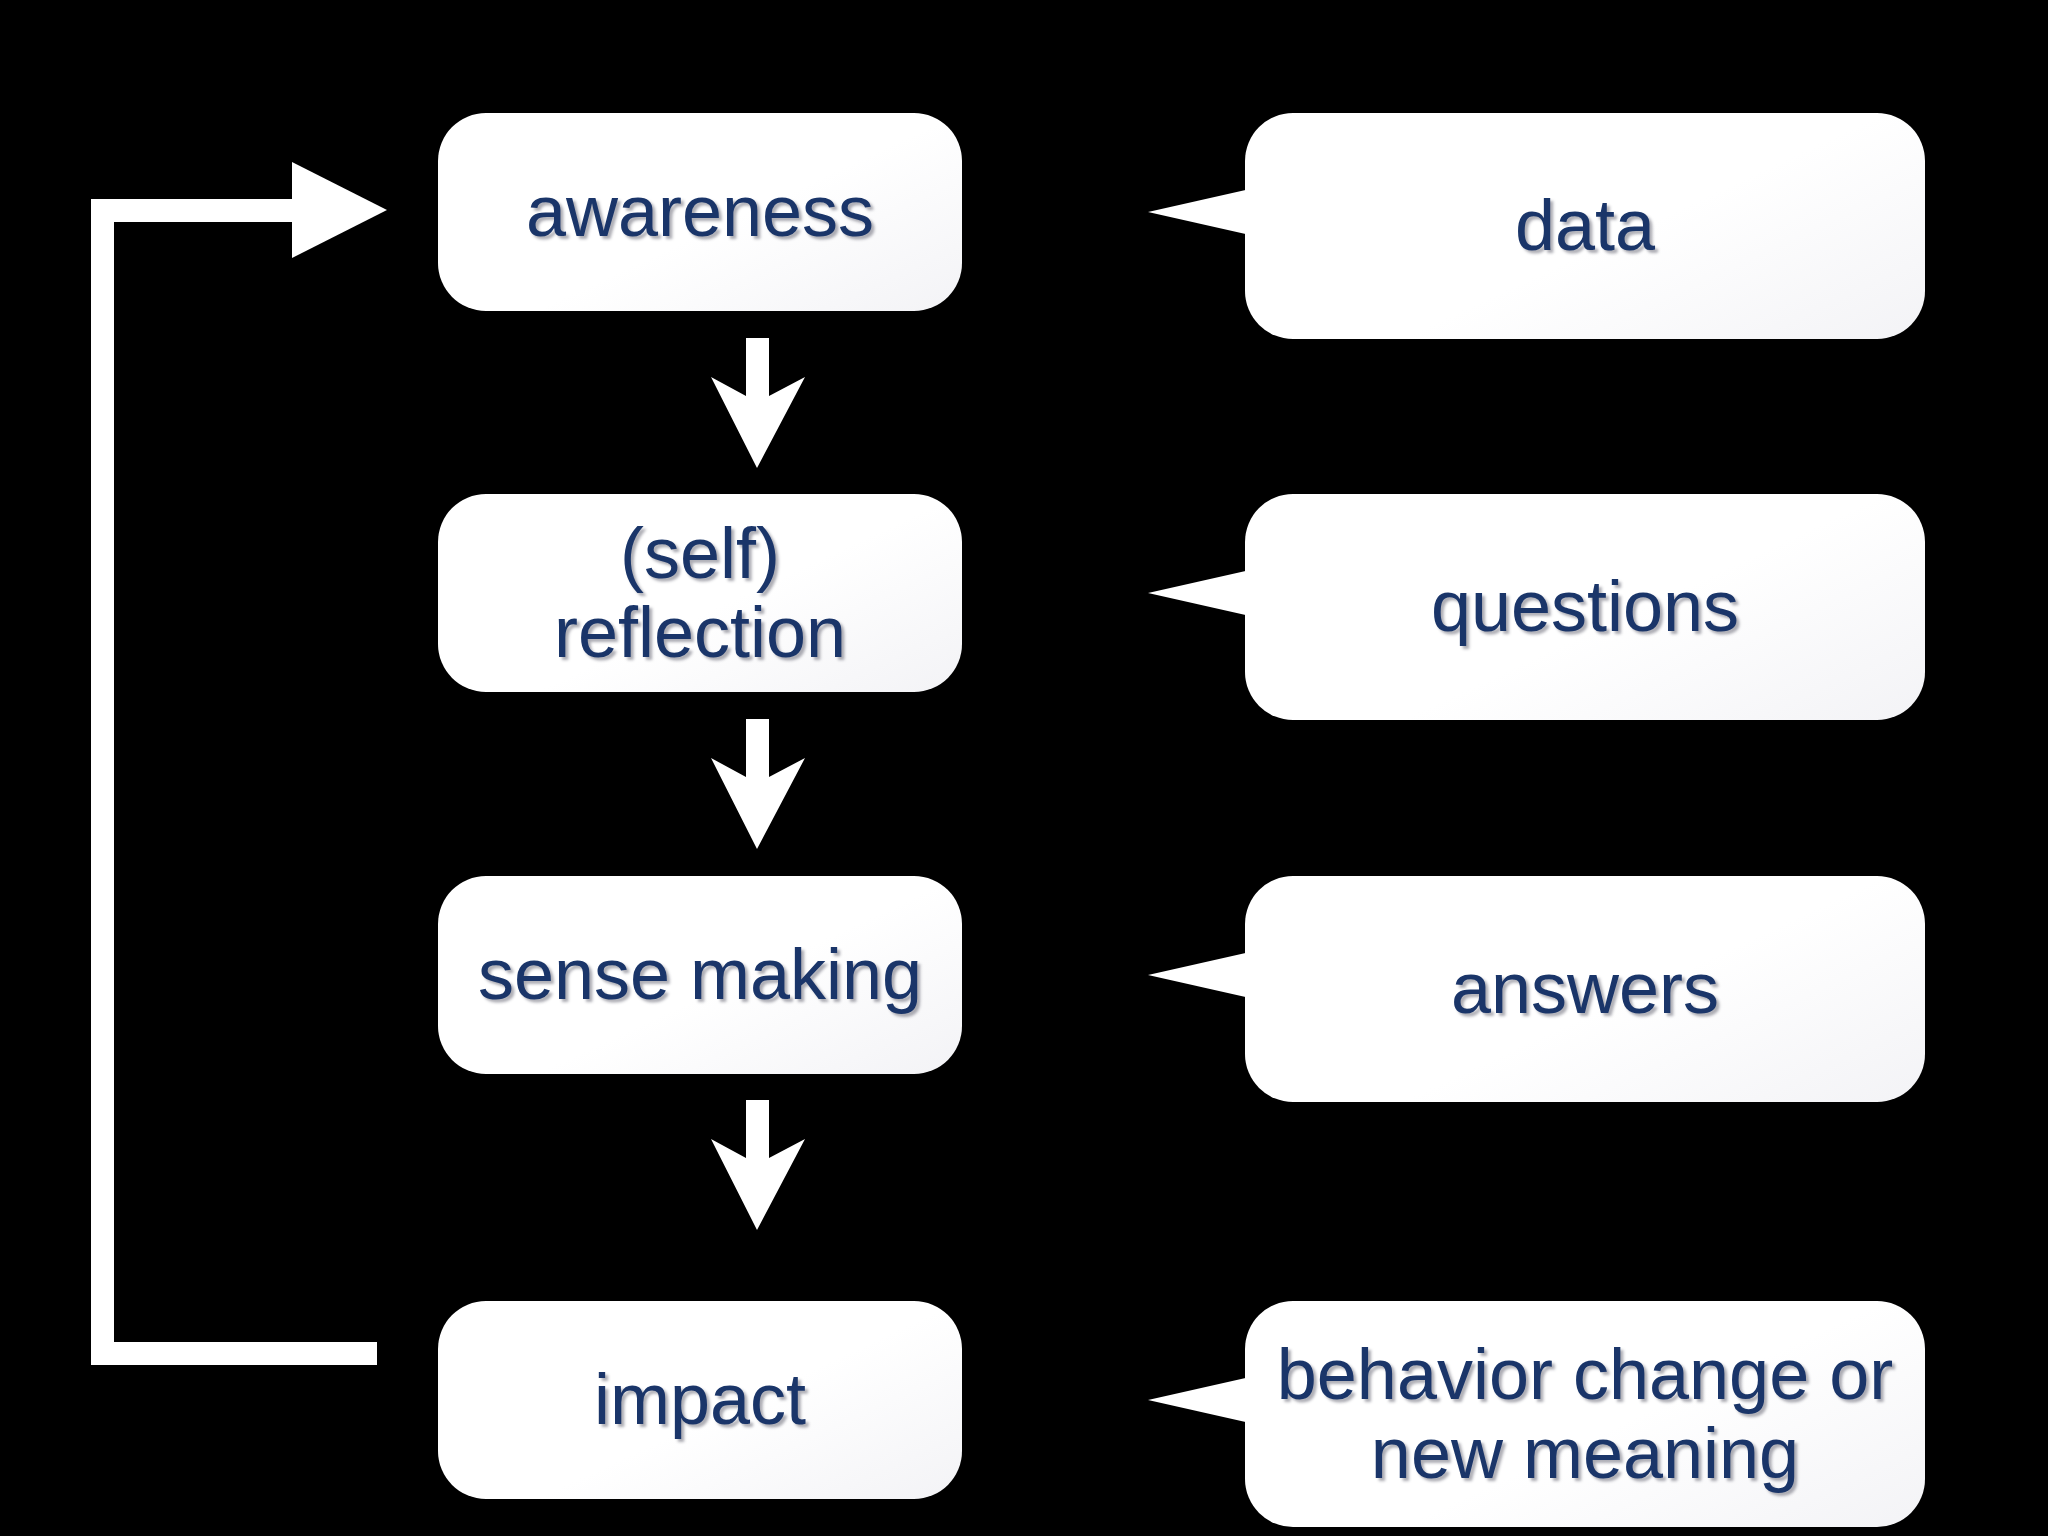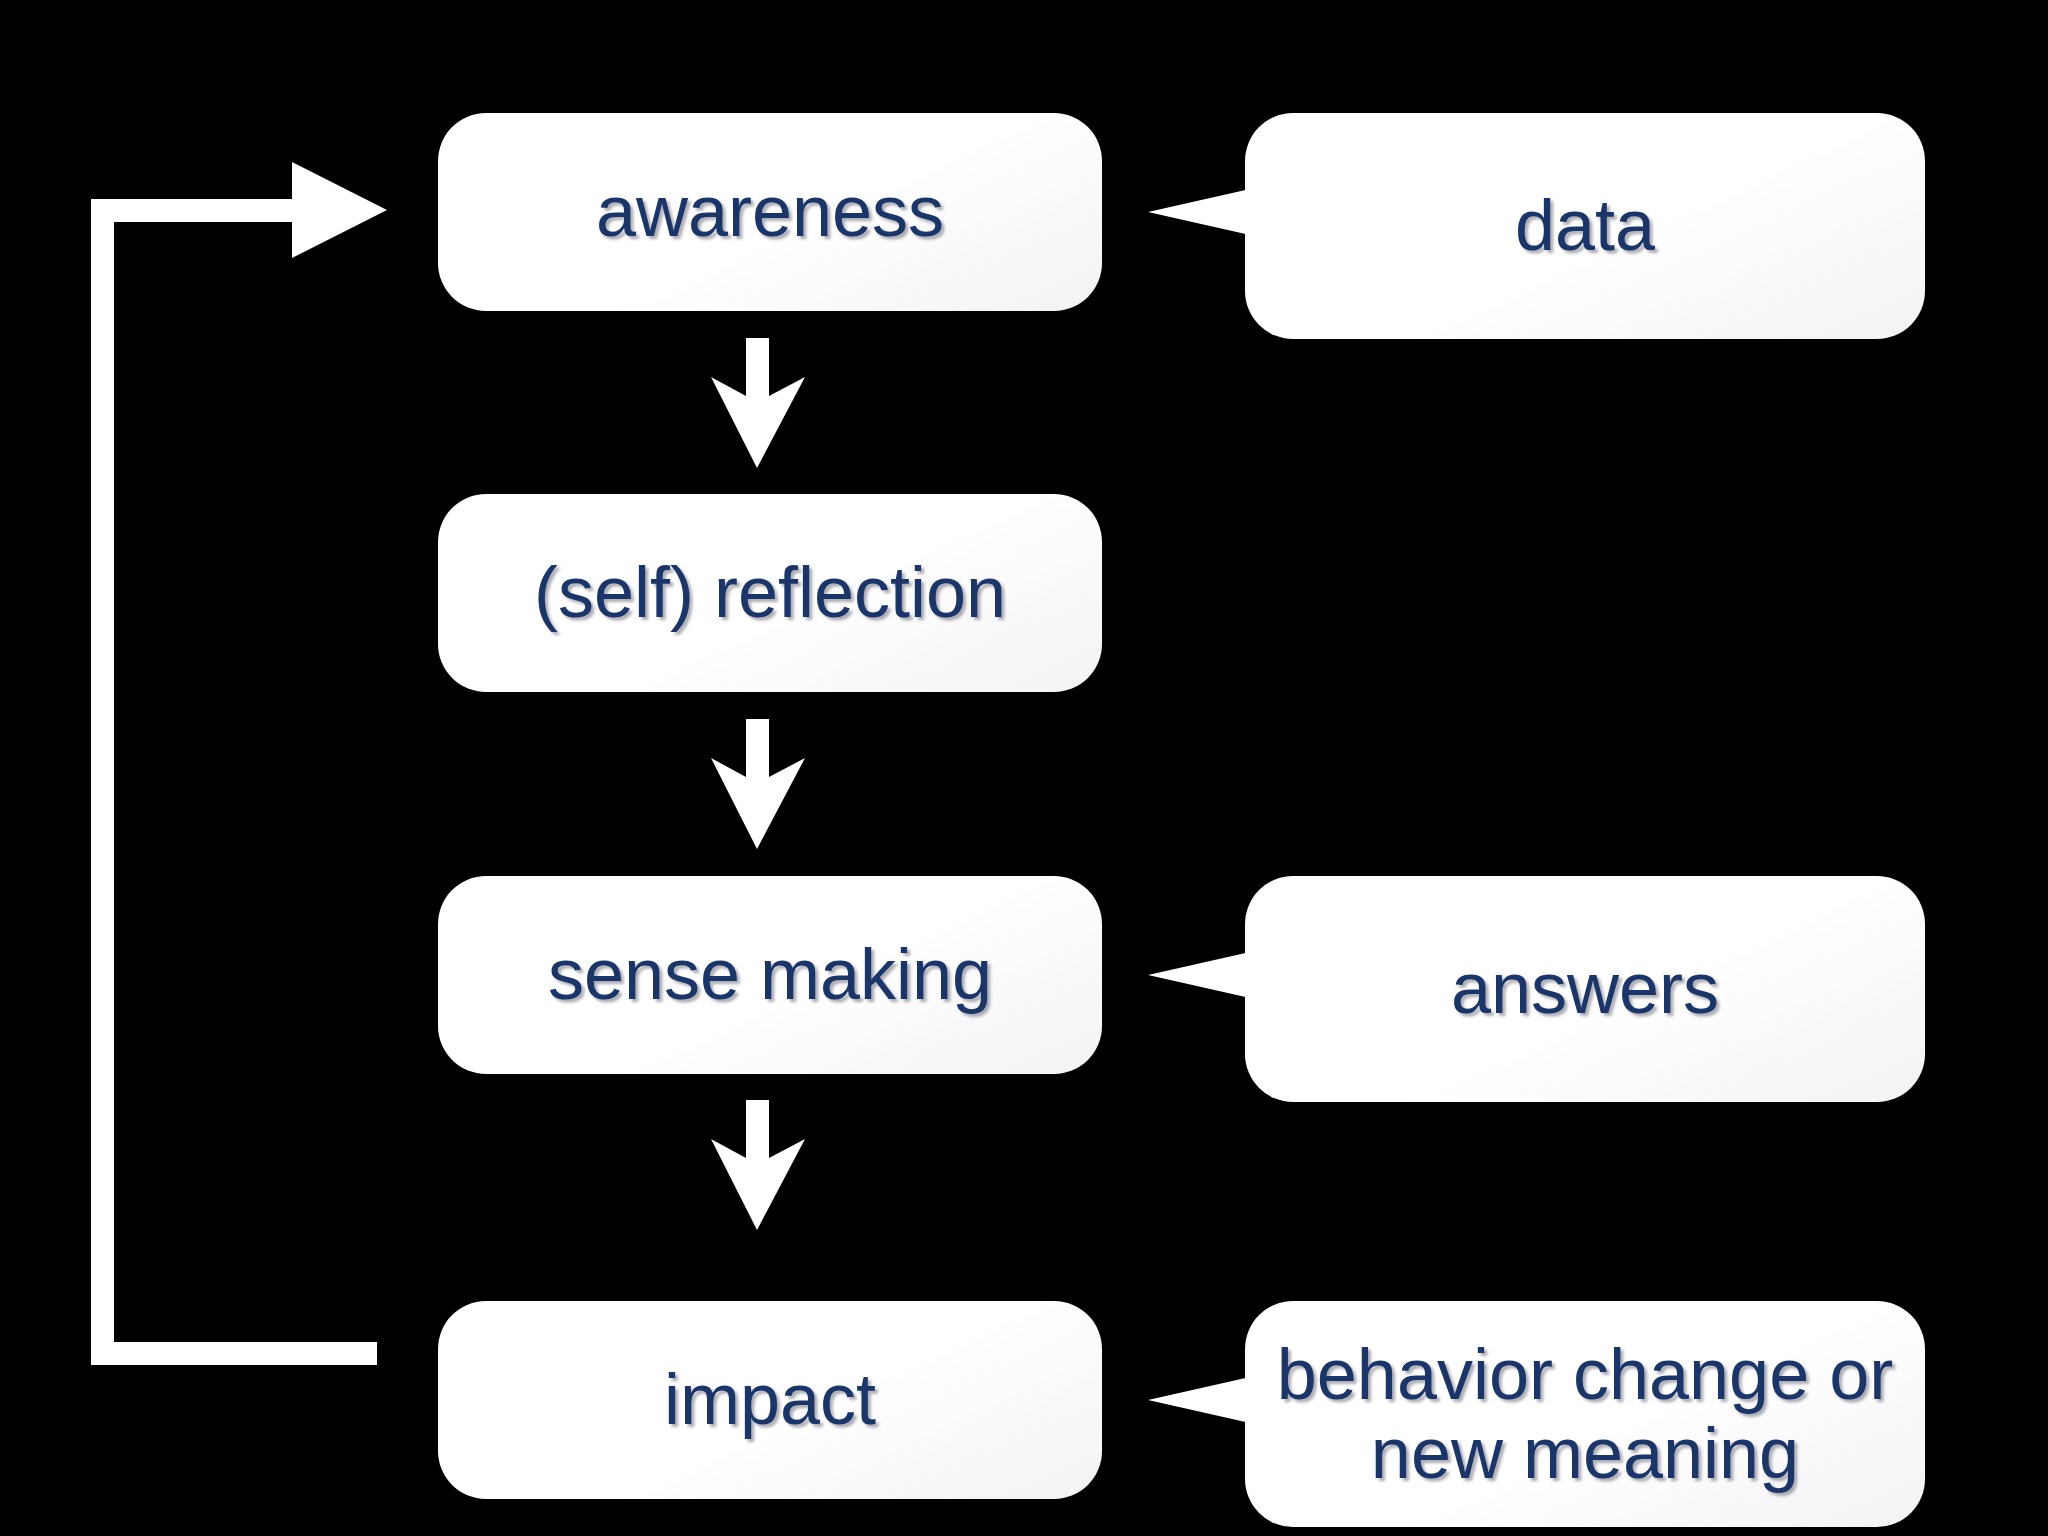--- a/index.html
+++ b/index.html
@@ -10,21 +10,21 @@
   .canvas {
     position: relative;
     width: 2048px;
     height: 1536px;
     background: var(--bg, #000000);
     overflow: hidden;
     font-family: "Liberation Sans", "DejaVu Sans", sans-serif;
   }
   .stage-box, .callout-body {
     position: absolute;
-    width: 664px;
+    width: 524px;
     height: 198px;
     background: linear-gradient(155deg, #ffffff 55%, #f3f3f6 100%);
     border-radius: 48px;
     display: flex;
     align-items: center;
     justify-content: center;
     text-align: center;
   }
   .stage-box { left: 438px; }
   .callout { position: absolute; left: 1245px; width: 680px; height: 198px; }
@@ -88,20 +88,26 @@
   <div class="stage-box row3">
     <span class="label">impact</span>
   </div>
 
   <div class="callout row0">
     <div class="callout-tail"></div>
     <div class="callout-body">
       <span class="label">data</span>
     </div>
   </div>
+  <div class="callout row1">
+    <div class="callout-tail"></div>
+    <div class="callout-body">
+      <span class="label">questions</span>
+    </div>
+  </div>
   <div class="callout row2">
     <div class="callout-tail"></div>
     <div class="callout-body">
       <span class="label">answers</span>
     </div>
   </div>
   <div class="callout row3">
     <div class="callout-tail"></div>
     <div class="callout-body">
       <span class="label">behavior change or new meaning</span>

